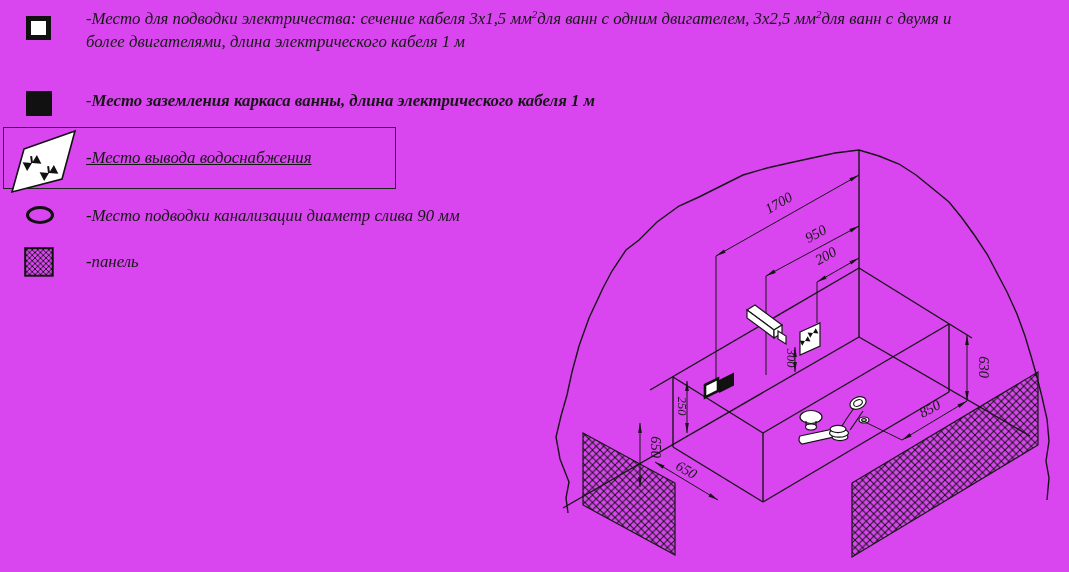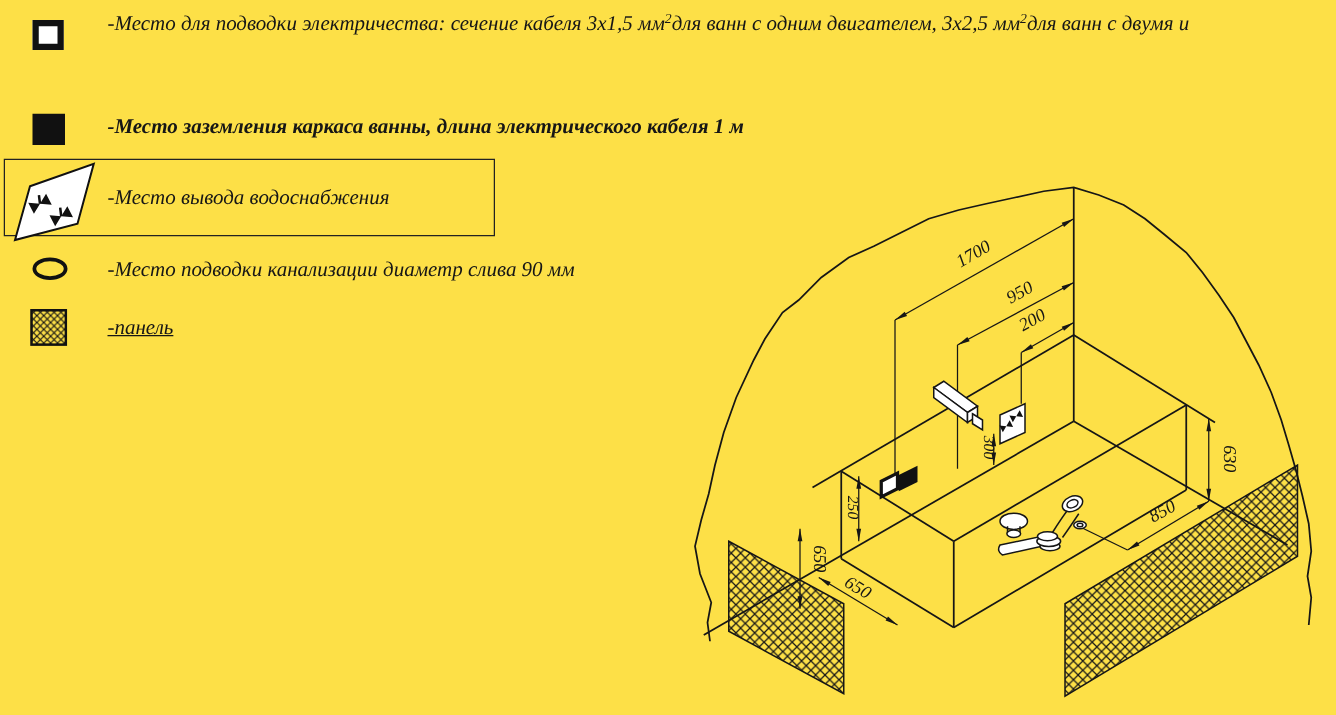--- a/index.html
+++ b/index.html
@@ -1,70 +1,71 @@
 <!DOCTYPE html>
 <html><head>
 <meta charset="utf-8">
 <style>
   html,body{margin:0;padding:0;background:#fff;}
-  .canvas{position:relative;width:1069px;height:572px;background:#fde047;overflow:hidden;
+  .canvas{position:relative;width:1069px;height:572px;background:#d946ef;overflow:hidden;
           font-family:"Liberation Serif","DejaVu Serif",serif;color:#161616;}
   .legend-item-text{position:absolute;left:86px;font-style:italic;font-size:16.8px;line-height:22px;white-space:nowrap;}
   .sup{font-size:11px;position:relative;top:-6px;}
   .sq-open{position:absolute;left:26px;top:16px;width:15px;height:14px;border:5.5px solid #111;background:#fff;}
   .sq-fill{position:absolute;left:26px;top:91px;width:26px;height:25px;background:#111;}
   .water-box{position:absolute;left:3px;top:127px;width:391px;height:60px;border:1.8px solid #222;}
   .icon-abs{position:absolute;}
   svg text{font-family:"Liberation Serif","DejaVu Serif",serif;font-style:italic;fill:#161616;}
 </style>
 </head>
 <body>
 
 <div class="canvas">
 
   <section>
 
     <div class="sq-open"></div>
     <div class="legend-item-text" style="top:8px;">
       <div><span>-Место для подводки электричества: сечение кабеля 3х1,5 мм</span><span class="sup">2</span><span>для ванн с одним двигателем, 3х2,5 мм</span><span class="sup">2</span><span>для ванн с двумя и</span></div>
+      <div>более двигателями, длина электрического кабеля 1 м</div>
     </div>
 
     <div class="sq-fill"></div>
     <div class="legend-item-text" style="top:90px;font-weight:bold;">-Место заземления каркаса ванны, длина электрического кабеля 1 м</div>
 
     <div class="water-box"></div>
     <svg class="icon-abs" style="left:4px;top:126px;" width="84" height="70" viewBox="0 0 84 70">
       <polygon points="20,23 71,5 58,53 8,66" fill="#fff" stroke="#111" stroke-width="1.6"></polygon>
       <g fill="#111" stroke="none">
         <g transform="translate(28,37) rotate(-27)">
           <path d="M-8,-5 L0,0 L-8,5 Z M8,-5 L0,0 L8,5 Z"></path>
           <rect x="-1" y="-7" width="2" height="7" transform="rotate(20)"></rect>
         </g>
         <g transform="translate(45,47) rotate(-27)">
           <path d="M-8,-5 L0,0 L-8,5 Z M8,-5 L0,0 L8,5 Z"></path>
           <rect x="-1" y="-7" width="2" height="7" transform="rotate(20)"></rect>
         </g>
       </g>
     </svg>
-    <div class="legend-item-text" style="top:147px;">-Место вывода водоснабжения</div>
+    <div class="legend-item-text" style="top:147px;text-decoration:underline;">-Место вывода водоснабжения</div>
 
     <svg class="icon-abs" style="left:25px;top:204px;" width="32" height="22" viewBox="0 0 32 22">
       <ellipse cx="15" cy="11" rx="12.5" ry="7.5" fill="none" stroke="#111" stroke-width="3"></ellipse>
     </svg>
     <div class="legend-item-text" style="top:205px;">-Место подводки канализации диаметр слива 90 мм</div>
 
     <svg class="icon-abs" style="left:24px;top:247px;" width="30" height="30" viewBox="0 0 30 30">
       <defs>
         <pattern id="xh5" patternUnits="userSpaceOnUse" width="5.5" height="5.5">
           <path d="M0,0 L5.5,5.5 M5.5,0 L0,5.5" stroke="#111" stroke-width="0.9"></path>
         </pattern>
       </defs>
       <rect x="1.2" y="1.2" width="27.5" height="27.5" fill="url(#xh5)" stroke="#111" stroke-width="2"></rect>
     </svg>
-    <div class="legend-item-text" style="top:251px;text-decoration:underline;">-панель</div>
+    <div class="legend-item-text" style="top:251px;">-панель</div>
 
   </section>
 
   <svg id="dwg" style="position:absolute;left:0;top:0;" width="1069" height="572" viewBox="0 0 1069 572">
     <defs>
       <pattern id="xh" patternUnits="userSpaceOnUse" width="7.5" height="7.5">
         <path d="M0,0 L7.5,7.5 M7.5,0 L0,7.5" stroke="#161616" stroke-width="1"></path>
       </pattern>
     </defs>
 

